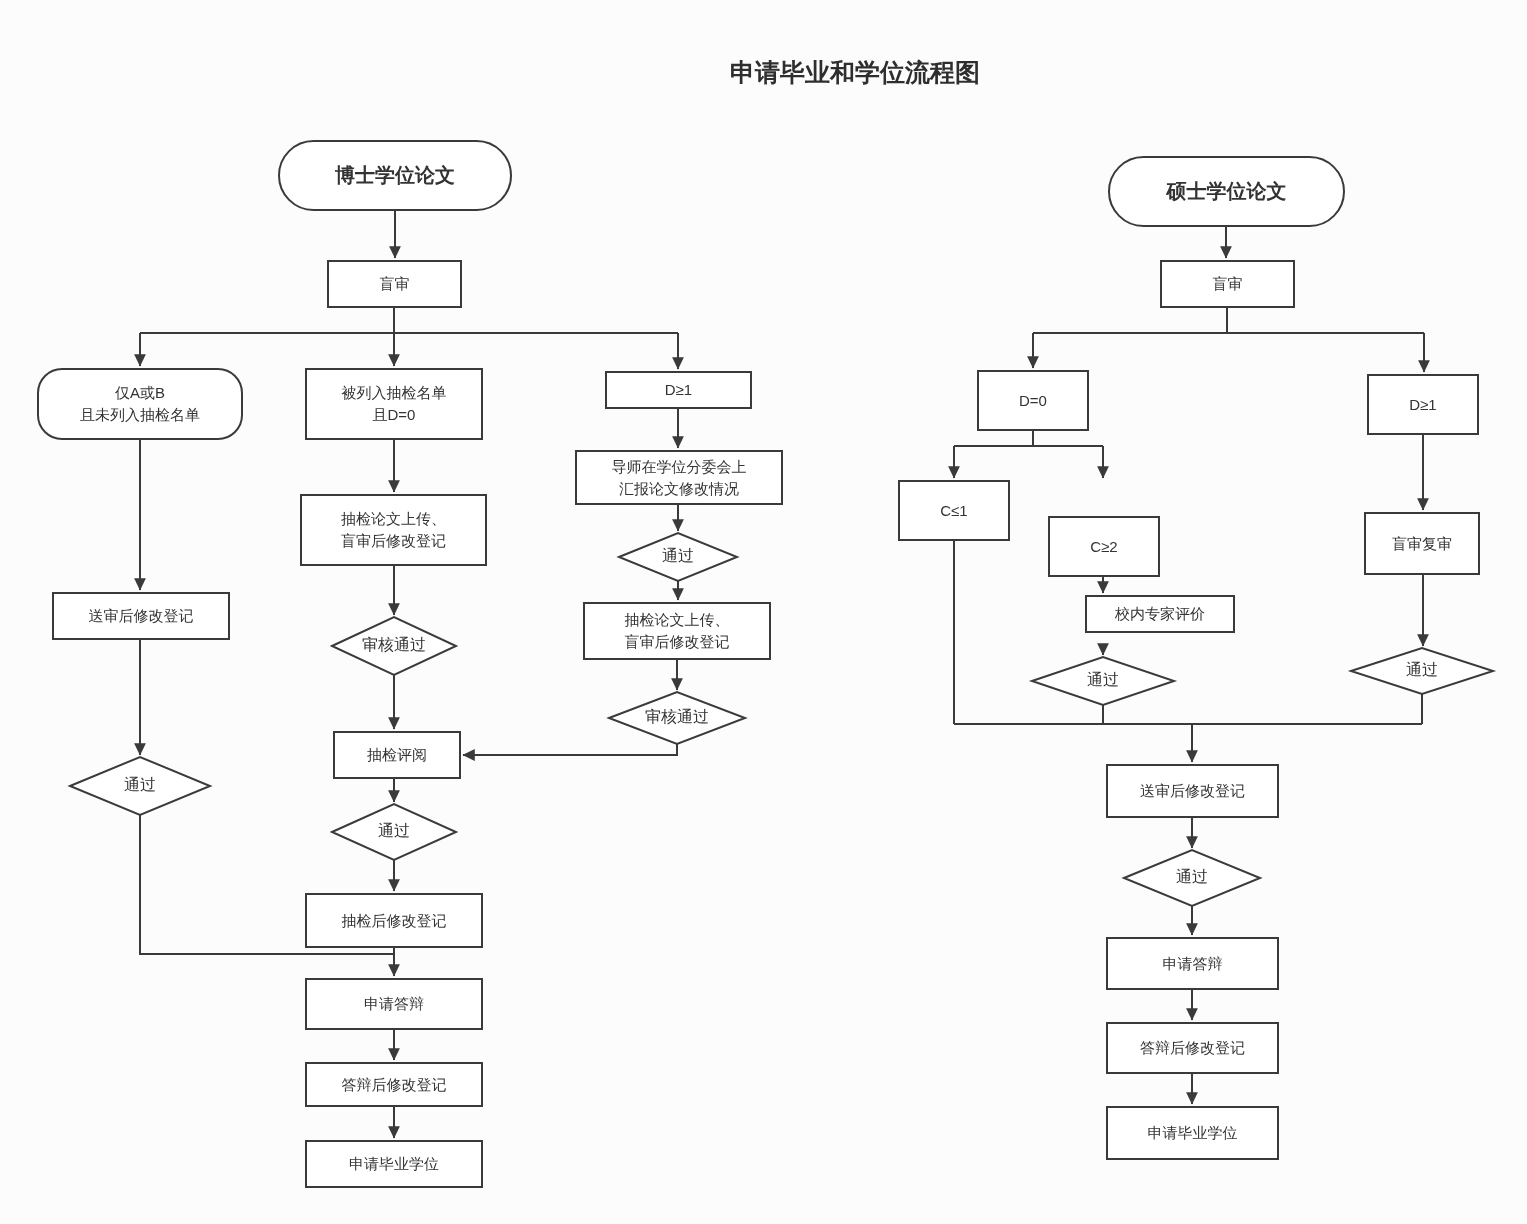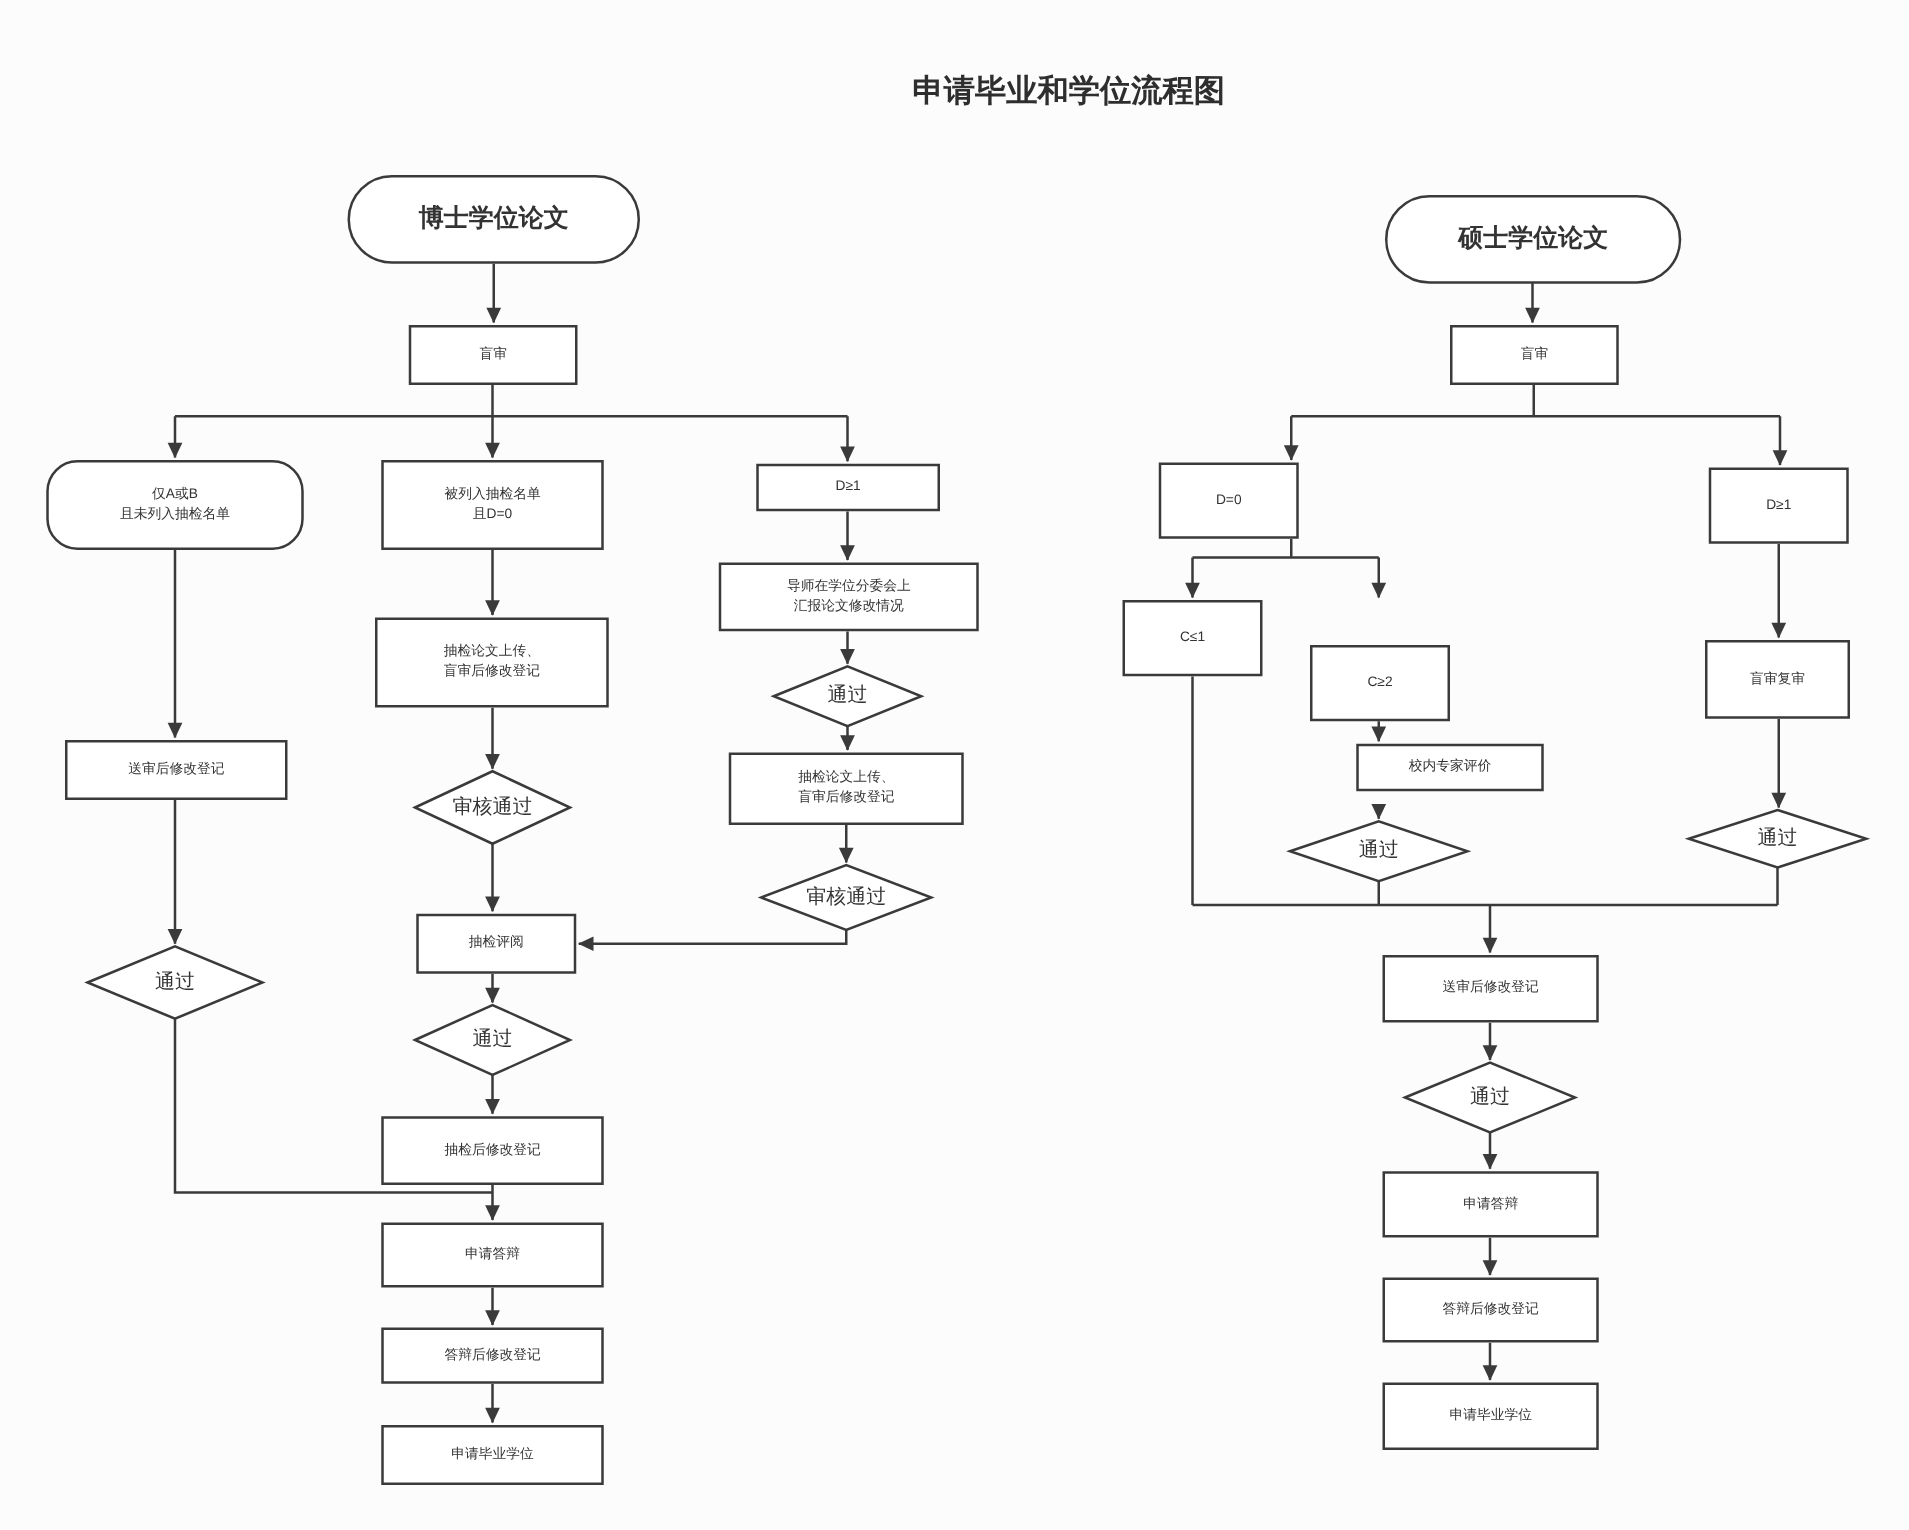--- a/index.html
+++ b/index.html
@@ -49,21 +49,21 @@
   .wires marker path{ fill:var(--line); stroke:none; }
   .node{
     position:absolute;
     box-sizing:border-box;
     border:2px solid var(--line);
     background:var(--node-fill);
     display:flex;
     align-items:center;
     justify-content:center;
     text-align:center;
-    font-size:11px;
+    font-size:15px;
     line-height:1.45;
     color:var(--text);
     white-space:pre-line;
   }
   .node.start{
     border-radius:36px;
     font-weight:700;
     font-size:20px;
   }
   .dlabel{
@@ -174,21 +174,21 @@
 盲审后修改登记</div>
 
   <span class="dlabel" style="left:140px;top:775px;">通过</span>
   <span class="dlabel" style="left:394px;top:635px;">审核通过</span>
   <span class="dlabel" style="left:394px;top:821px;">通过</span>
   <span class="dlabel" style="left:678px;top:546px;">通过</span>
   <span class="dlabel" style="left:677px;top:707px;">审核通过</span>
 
   <div class="node start" style="left:1108px;top:128px;width:237px;height:71px;margin-top:28px;">硕士学位论文</div>
   <div class="node" style="left:1160px;top:260px;width:135px;height:48px;">盲审</div>
-  <div class="node" style="left:927px;top:370px;width:112px;height:61px;">D=0</div>
+  <div class="node" style="left:977px;top:370px;width:112px;height:61px;">D=0</div>
   <div class="node" style="left:1367px;top:374px;width:112px;height:61px;">D≥1</div>
   <div class="node" style="left:898px;top:480px;width:112px;height:61px;">C≤1</div>
   <div class="node" style="left:1048px;top:480px;width:112px;height:61px;margin-top:36px;">C≥2</div>
   <div class="node" style="left:1085px;top:595px;width:150px;height:38px;">校内专家评价</div>
   <div class="node" style="left:1364px;top:512px;width:116px;height:63px;">盲审复审</div>
   <div class="node" style="left:1106px;top:764px;width:173px;height:54px;">送审后修改登记</div>
   <div class="node" style="left:1106px;top:937px;width:173px;height:53px;">申请答辩</div>
   <div class="node" style="left:1106px;top:1022px;width:173px;height:52px;">答辩后修改登记</div>
   <div class="node" style="left:1106px;top:1106px;width:173px;height:54px;">申请毕业学位</div>
 

